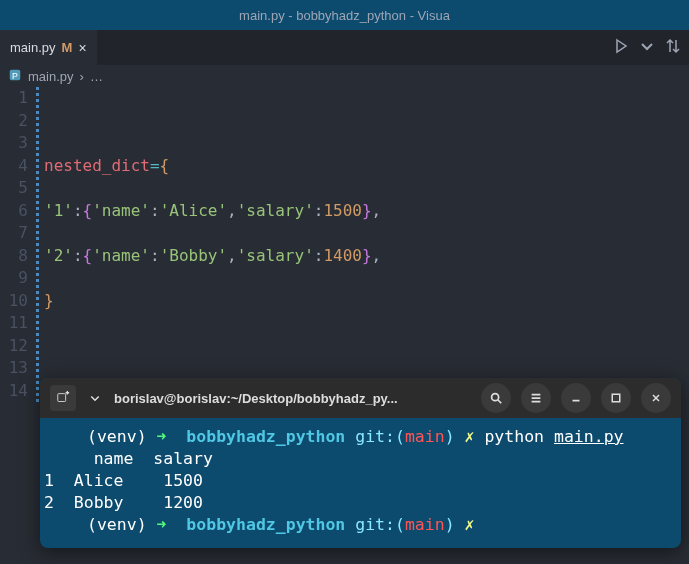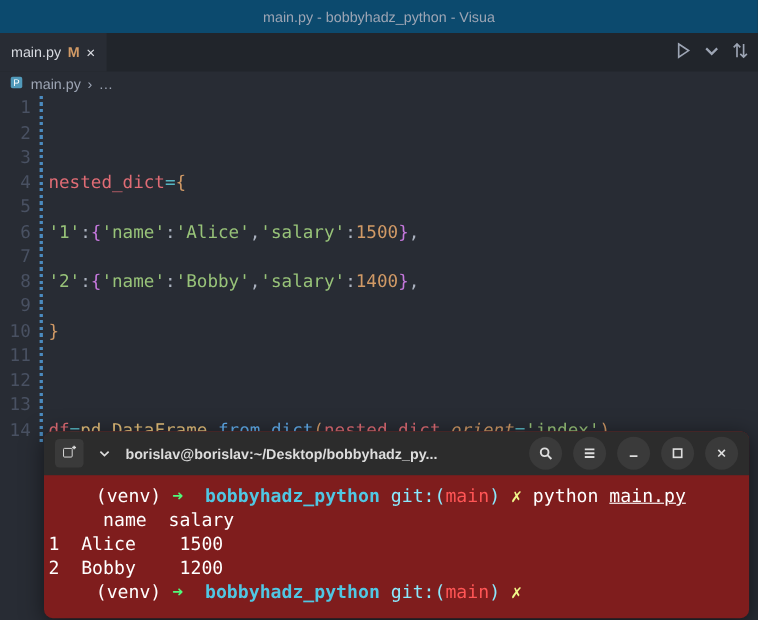--- a/index.html
+++ b/index.html
@@ -119,22 +119,22 @@
 .cls { color: #e5c07b; text-decoration: underline; }
 .obj { color: #e5c07b; text-decoration: underline; }
 .param { color: #d19a66; font-style: italic; }
 .cm { color: #5c6370; font-style: italic; }
 .pn { color: #abb2bf; }
 
 .terminal {
   position: absolute;
   left: 40px;
   right: 8px;
-  bottom: 2px;
-  background: #7f1d1d;
+  bottom: 16px;
+  background: #0c4a6e;
   border-radius: 8px;
   overflow: hidden;
   box-shadow: 0 4px 20px rgba(0,0,0,0.5);
 }
 .term-header {
   height: 40px;
   background: #2c2c2c;
   display: flex;
   align-items: center;
   padding: 0 10px;

